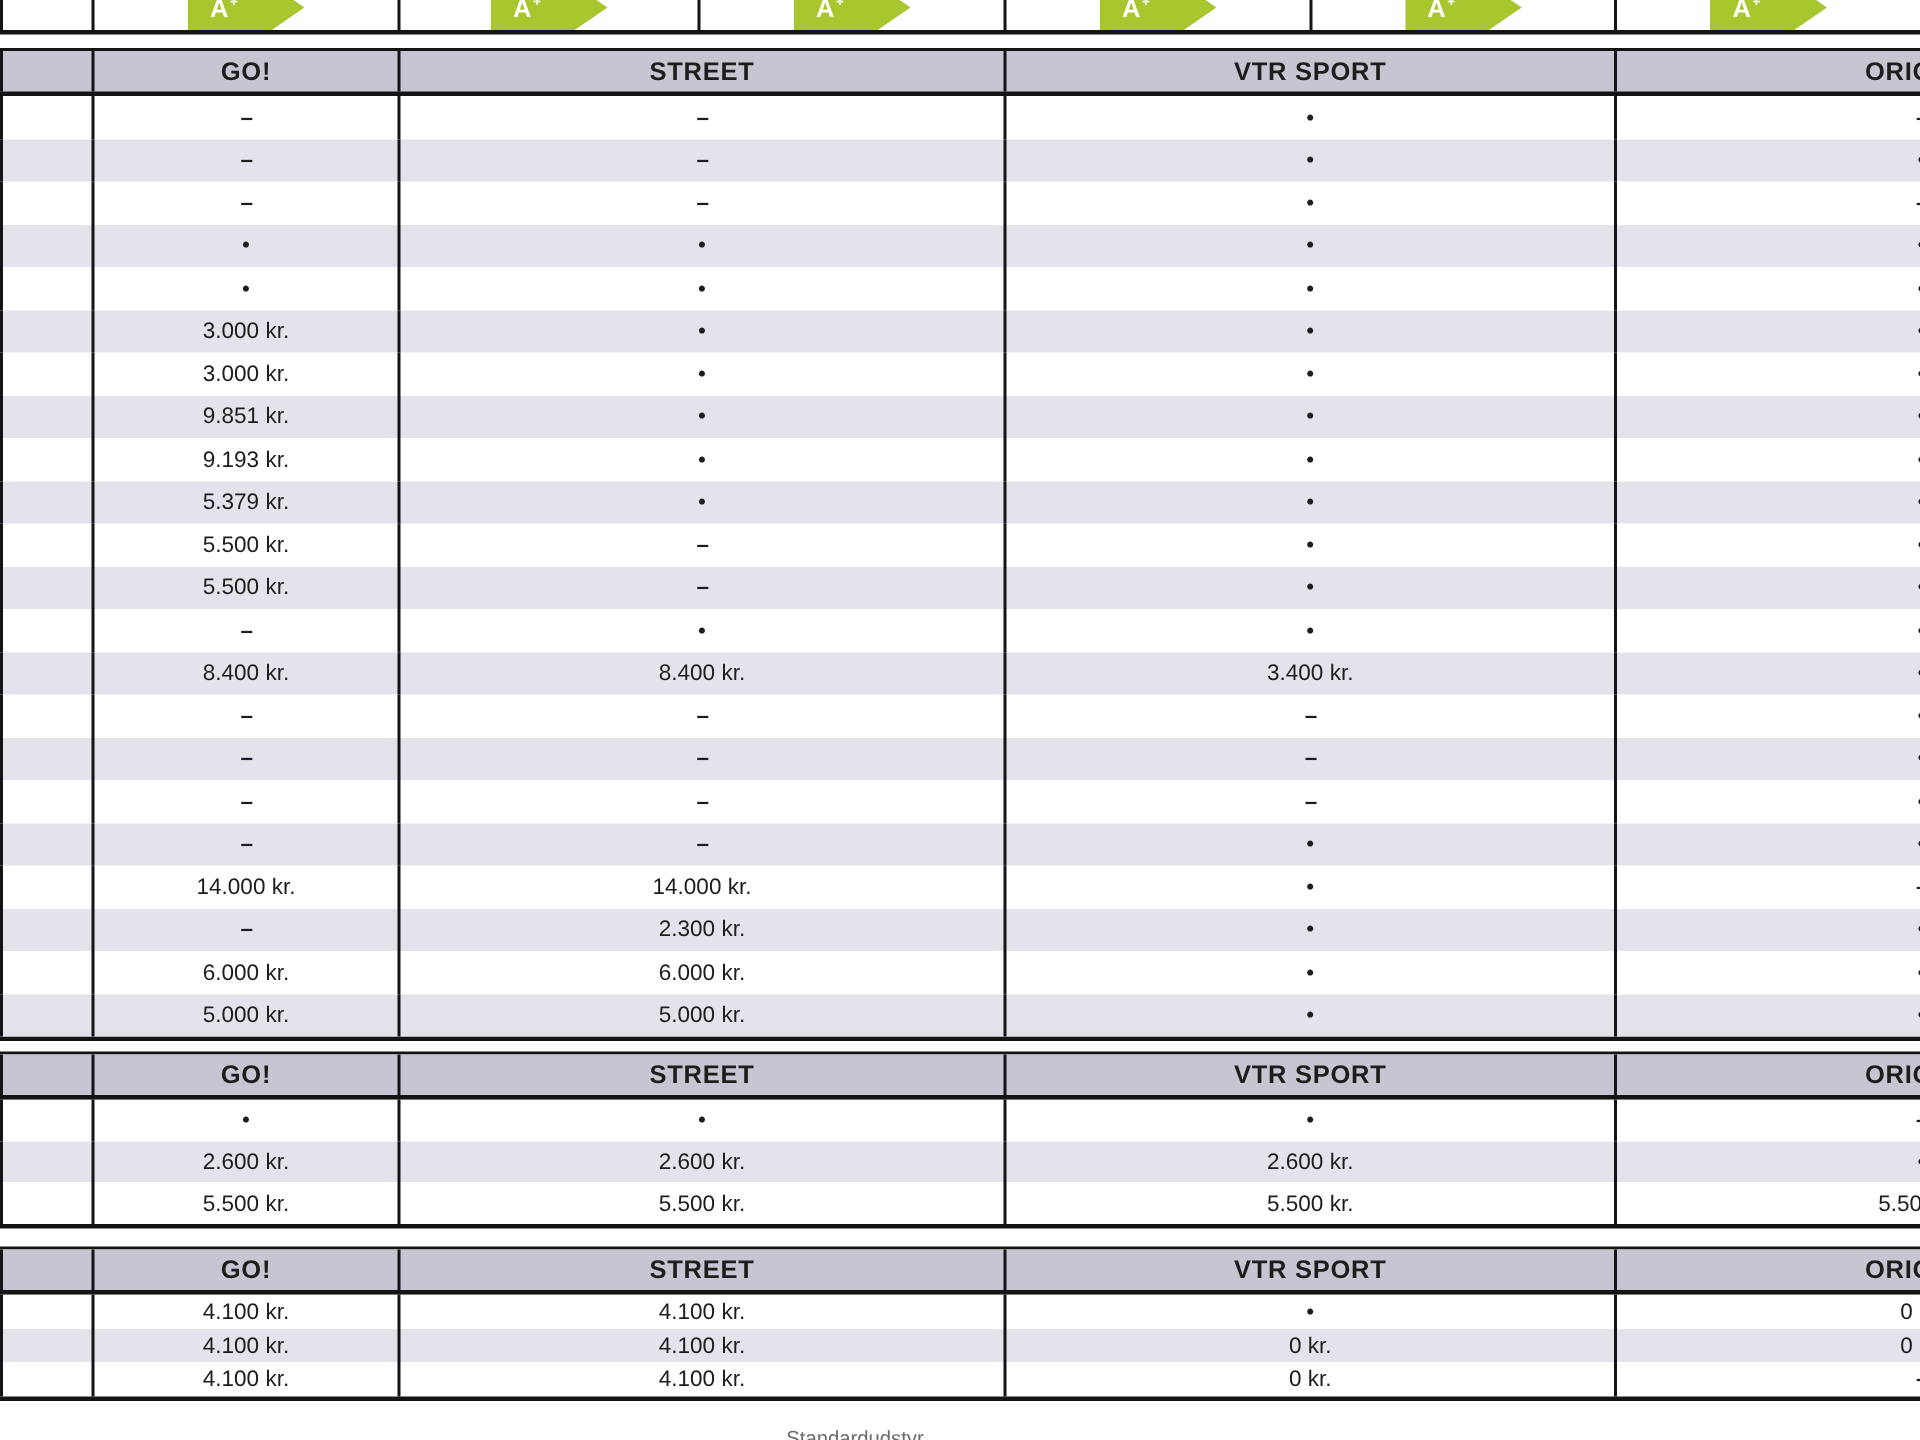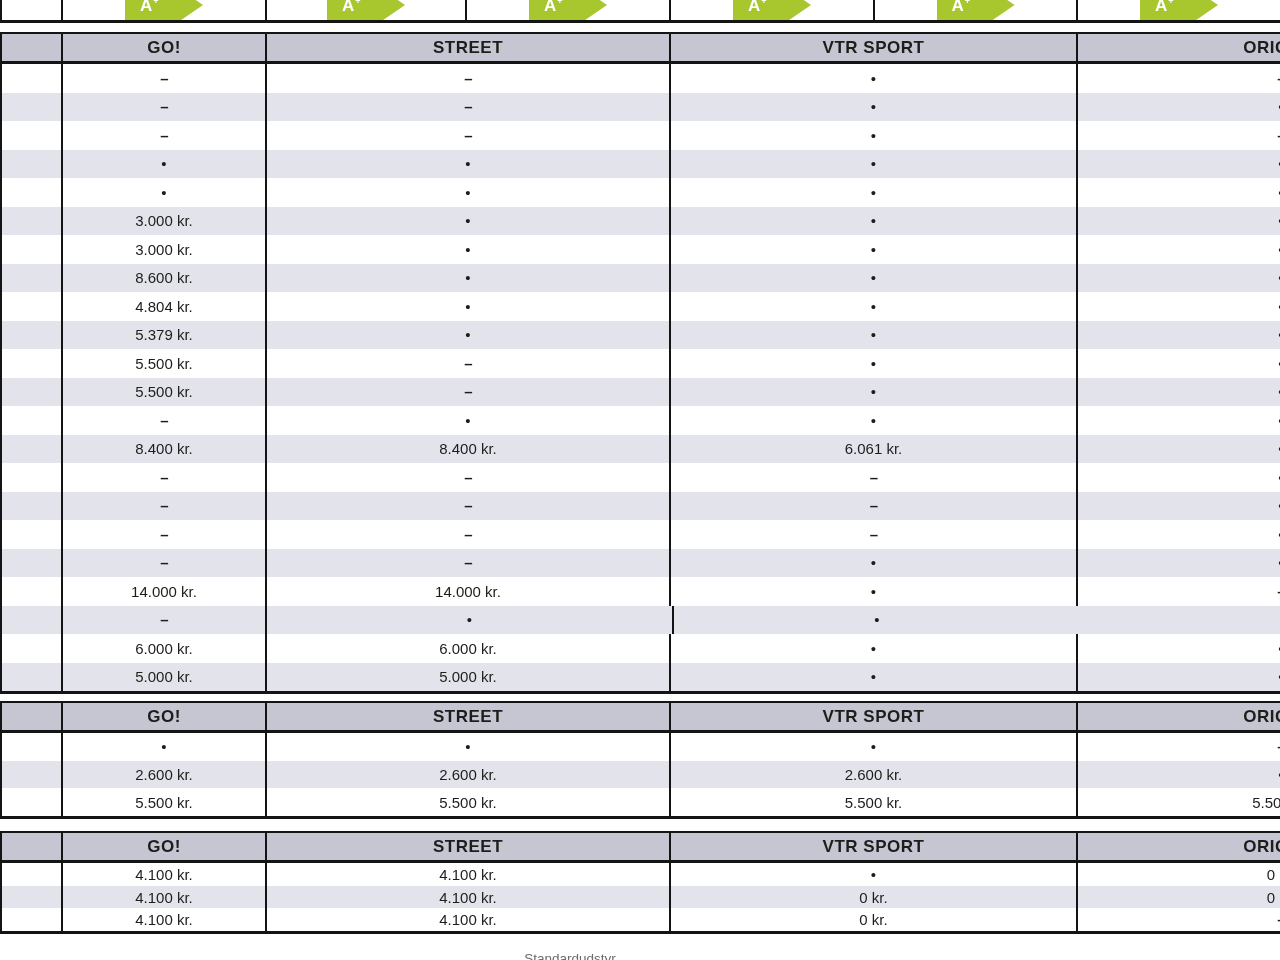--- a/index.html
+++ b/index.html
@@ -129,28 +129,28 @@
           </div>
           <div class="row">
             <div class="cell" style="width: 61px; flex: 0 0 61px; height: 28.5px;"></div>
             <div class="cell val-price" style="width: 204px; flex: 0 0 204px; height: 28.5px;">3.000 kr.</div>
             <div class="cell val-dot" style="width: 404px; flex: 0 0 404px; height: 28.5px;">•</div>
             <div class="cell val-dot" style="width: 407px; flex: 0 0 407px; height: 28.5px;">•</div>
             <div class="cell val-dot" style="width: 408px; flex: 0 0 408px; height: 28.5px;">•</div>
           </div>
           <div class="row">
             <div class="cell" style="width: 61px; flex: 0 0 61px; height: 28.5px;"></div>
-            <div class="cell val-price" style="width: 204px; flex: 0 0 204px; height: 28.5px;">8.600 kr.</div>
-            <div class="cell val-dot" style="width: 404px; flex: 0 0 404px; height: 28.5px;">•</div>
-            <div class="cell val-dot" style="width: 407px; flex: 0 0 407px; height: 28.5px;">•</div>
-            <div class="cell val-dot" style="width: 408px; flex: 0 0 408px; height: 28.5px;">•</div>
-          </div>
-          <div class="row">
-            <div class="cell" style="width: 61px; flex: 0 0 61px; height: 28.5px;"></div>
-            <div class="cell val-price" style="width: 204px; flex: 0 0 204px; height: 28.5px;">4.804 kr.</div>
+            <div class="cell val-price" style="width: 204px; flex: 0 0 204px; height: 28.5px;">9.851 kr.</div>
+            <div class="cell val-dot" style="width: 404px; flex: 0 0 404px; height: 28.5px;">•</div>
+            <div class="cell val-dot" style="width: 407px; flex: 0 0 407px; height: 28.5px;">•</div>
+            <div class="cell val-dot" style="width: 408px; flex: 0 0 408px; height: 28.5px;">•</div>
+          </div>
+          <div class="row">
+            <div class="cell" style="width: 61px; flex: 0 0 61px; height: 28.5px;"></div>
+            <div class="cell val-price" style="width: 204px; flex: 0 0 204px; height: 28.5px;">9.193 kr.</div>
             <div class="cell val-dot" style="width: 404px; flex: 0 0 404px; height: 28.5px;">•</div>
             <div class="cell val-dot" style="width: 407px; flex: 0 0 407px; height: 28.5px;">•</div>
             <div class="cell val-dot" style="width: 408px; flex: 0 0 408px; height: 28.5px;">•</div>
           </div>
           <div class="row">
             <div class="cell" style="width: 61px; flex: 0 0 61px; height: 28.5px;"></div>
             <div class="cell val-price" style="width: 204px; flex: 0 0 204px; height: 28.5px;">5.379 kr.</div>
             <div class="cell val-dot" style="width: 404px; flex: 0 0 404px; height: 28.5px;">•</div>
             <div class="cell val-dot" style="width: 407px; flex: 0 0 407px; height: 28.5px;">•</div>
             <div class="cell val-dot" style="width: 408px; flex: 0 0 408px; height: 28.5px;">•</div>
@@ -173,21 +173,21 @@
             <div class="cell" style="width: 61px; flex: 0 0 61px; height: 28.5px;"></div>
             <div class="cell val-dash" style="width: 204px; flex: 0 0 204px; height: 28.5px;">–</div>
             <div class="cell val-dot" style="width: 404px; flex: 0 0 404px; height: 28.5px;">•</div>
             <div class="cell val-dot" style="width: 407px; flex: 0 0 407px; height: 28.5px;">•</div>
             <div class="cell val-dot" style="width: 408px; flex: 0 0 408px; height: 28.5px;">•</div>
           </div>
           <div class="row">
             <div class="cell" style="width: 61px; flex: 0 0 61px; height: 28.5px;"></div>
             <div class="cell val-price" style="width: 204px; flex: 0 0 204px; height: 28.5px;">8.400 kr.</div>
             <div class="cell val-price" style="width: 404px; flex: 0 0 404px; height: 28.5px;">8.400 kr.</div>
-            <div class="cell val-price" style="width: 407px; flex: 0 0 407px; height: 28.5px;">6.061 kr.</div>
+            <div class="cell val-price" style="width: 407px; flex: 0 0 407px; height: 28.5px;">3.400 kr.</div>
             <div class="cell val-dot" style="width: 408px; flex: 0 0 408px; height: 28.5px;">•</div>
           </div>
           <div class="row">
             <div class="cell" style="width: 61px; flex: 0 0 61px; height: 28.5px;"></div>
             <div class="cell val-dash" style="width: 204px; flex: 0 0 204px; height: 28.5px;">–</div>
             <div class="cell val-dash" style="width: 404px; flex: 0 0 404px; height: 28.5px;">–</div>
             <div class="cell val-dash" style="width: 407px; flex: 0 0 407px; height: 28.5px;">–</div>
             <div class="cell val-dot" style="width: 408px; flex: 0 0 408px; height: 28.5px;">•</div>
           </div>
           <div class="row">
@@ -214,20 +214,21 @@
           <div class="row">
             <div class="cell" style="width: 61px; flex: 0 0 61px; height: 28.5px;"></div>
             <div class="cell val-price" style="width: 204px; flex: 0 0 204px; height: 28.5px;">14.000 kr.</div>
             <div class="cell val-price" style="width: 404px; flex: 0 0 404px; height: 28.5px;">14.000 kr.</div>
             <div class="cell val-dot" style="width: 407px; flex: 0 0 407px; height: 28.5px;">•</div>
             <div class="cell val-dash" style="width: 408px; flex: 0 0 408px; height: 28.5px;">–</div>
           </div>
           <div class="row">
             <div class="cell" style="width: 61px; flex: 0 0 61px; height: 28.5px;"></div>
             <div class="cell val-dash" style="width: 204px; flex: 0 0 204px; height: 28.5px;">–</div>
+            <div class="cell val-price" style="width: 404px; flex: 0 0 404px; height: 28.5px;">2.300 kr.</div>
             <div class="cell val-dot" style="width: 407px; flex: 0 0 407px; height: 28.5px;">•</div>
             <div class="cell val-dot" style="width: 408px; flex: 0 0 408px; height: 28.5px;">•</div>
           </div>
           <div class="row">
             <div class="cell" style="width: 61px; flex: 0 0 61px; height: 28.5px;"></div>
             <div class="cell val-price" style="width: 204px; flex: 0 0 204px; height: 28.5px;">6.000 kr.</div>
             <div class="cell val-price" style="width: 404px; flex: 0 0 404px; height: 28.5px;">6.000 kr.</div>
             <div class="cell val-dot" style="width: 407px; flex: 0 0 407px; height: 28.5px;">•</div>
             <div class="cell val-dot" style="width: 408px; flex: 0 0 408px; height: 28.5px;">•</div>
           </div>

